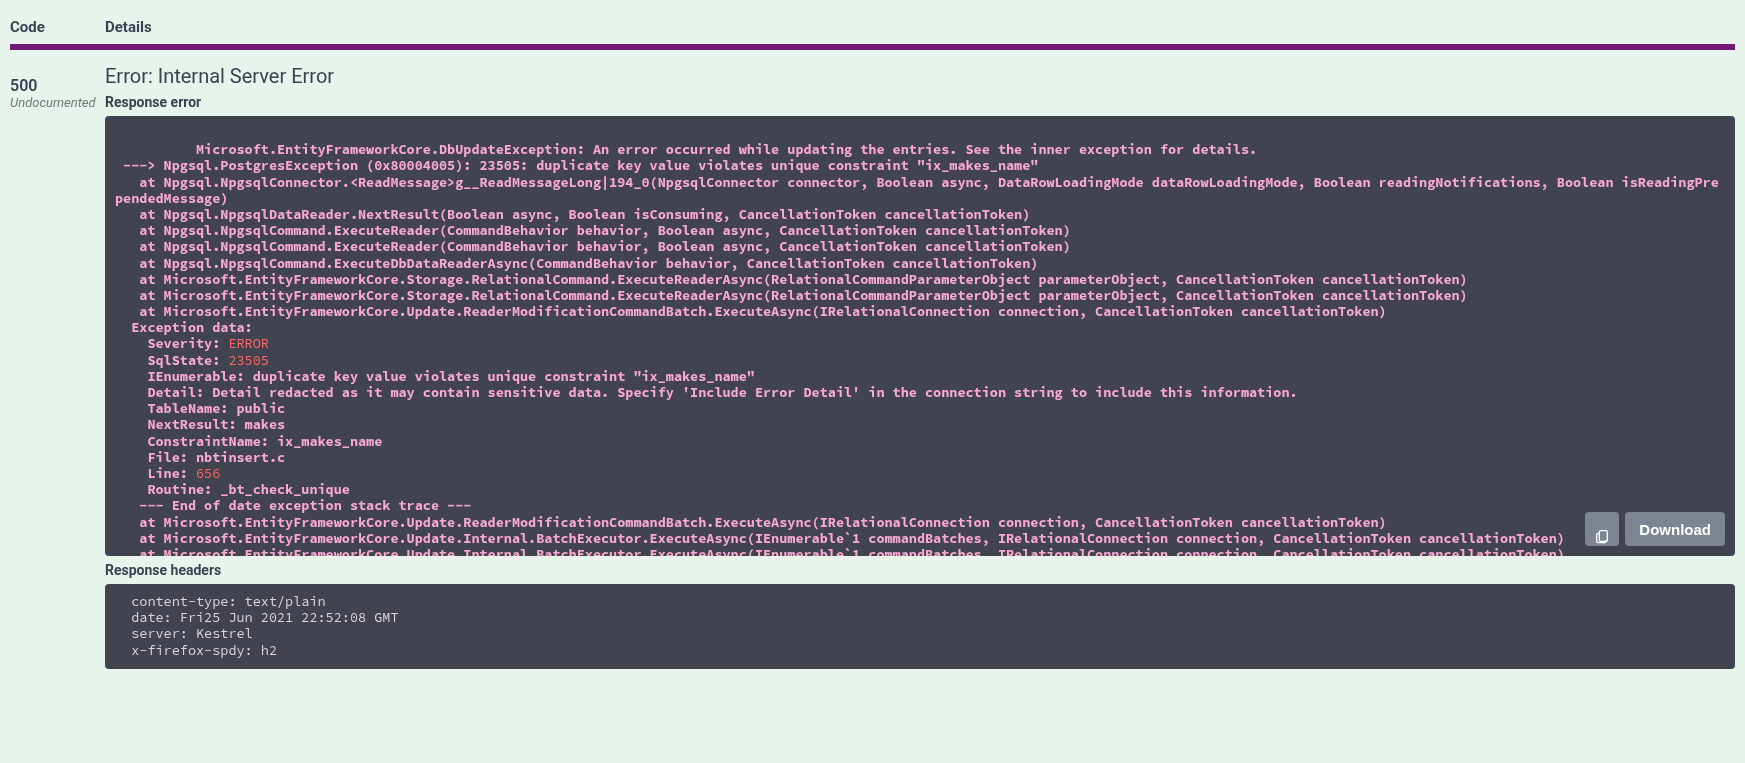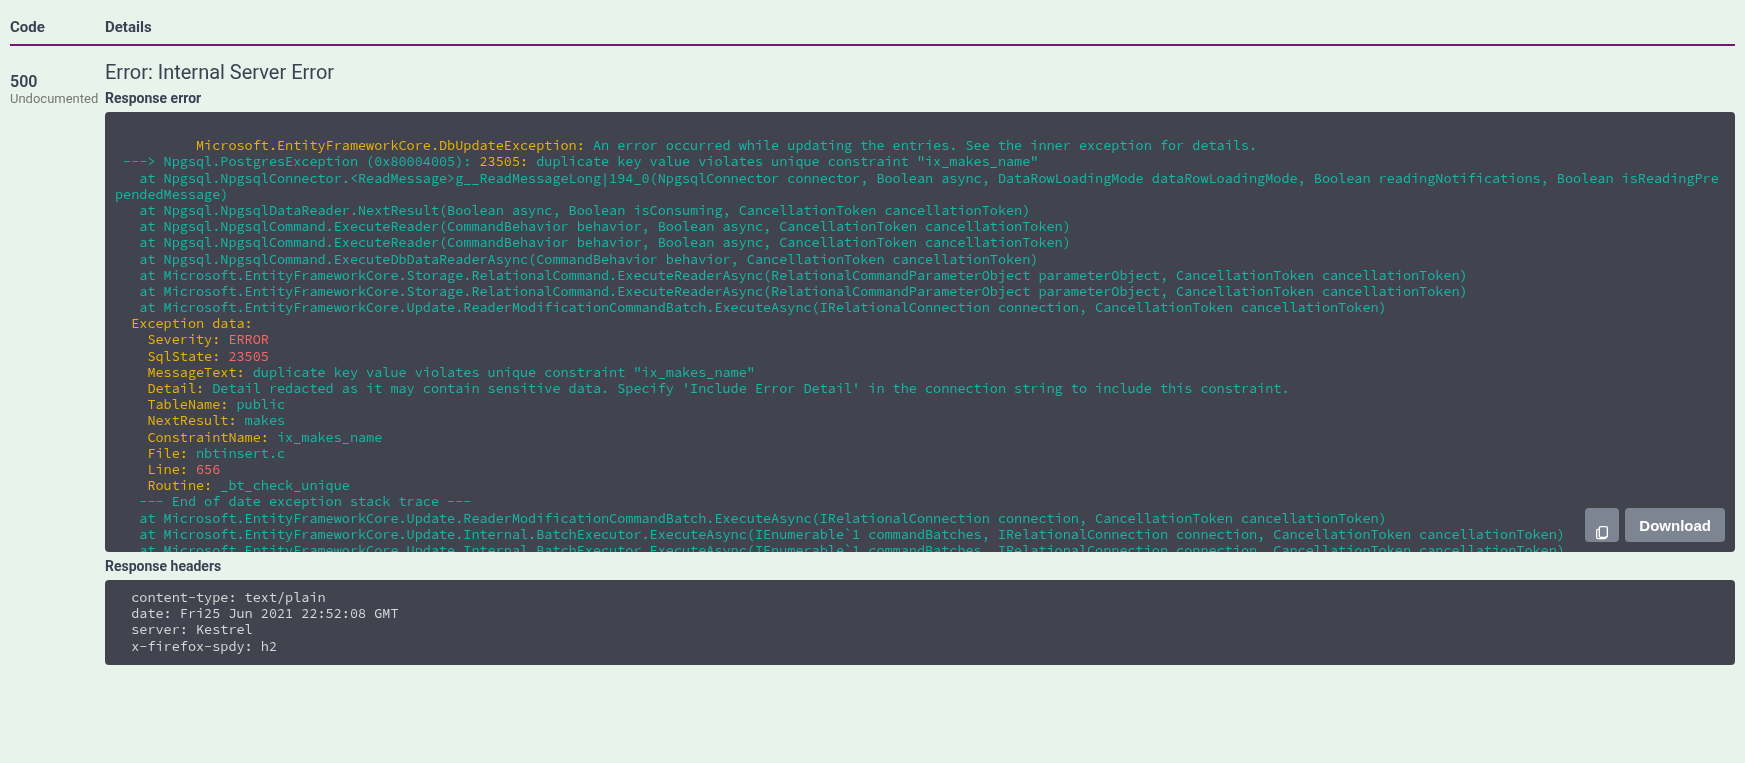--- a/index.html
+++ b/index.html
@@ -13,37 +13,38 @@
   .response-table {
     width: 100%;
     border-collapse: collapse;
   }
   .response-table thead th {
     text-align: left;
     font-weight: 700;
     font-size: 15px;
     color: #3b4151;
     padding: 8px 0;
-    border-bottom: 2px solid #701a75;
+    border-bottom: 6px solid #701a75;
   }
   .code-cell {
     width: 95px;
     vertical-align: top;
     padding: 26px 0 0 0;
   }
   .details-cell {
     vertical-align: top;
     padding: 14px 0 15px 0;
   }
   .status-code {
     font-size: 16px;
     font-weight: 600;
     color: #3b4151;
   }
   .undocumented {
+    font-style: italic;
     color: #777;
     font-size: 13px;
   }
   .error-title {
     font-size: 20px;
     font-weight: 400;
     color: #3b4151;
     margin-bottom: 6px;
   }
   .section-label {
@@ -89,22 +90,22 @@
     display: flex;
     align-items: center;
     justify-content: center;
   }
   .icon-btn { width: 34px; height: 34px; padding: 0; }
   .download-btn { padding: 7px 14px; }
   .headers-block {
     color: #d8d8d8;
   }
   
-  .t-white { color: #eab308; }
-  .t-green { color: #14b8a6; }
+  .t-white { color: #f9a8d4; font-weight: bold; }
+  .t-green { color: #f9a8d4; font-weight: bold; }
   .t-red { color: #f66; }
   
   .response-body-block::-webkit-scrollbar { width: 10px; }
   .response-body-block::-webkit-scrollbar-thumb { background: #6a6d76; border-radius: 5px; }
   .response-body-block::-webkit-scrollbar-track { background: #41444e; }
 </style>
 </head>
 <body>
 
 <table class="response-table">
@@ -131,22 +132,22 @@
 <span class="t-green">   at Npgsql.NpgsqlDataReader.NextResult(Boolean async, Boolean isConsuming, CancellationToken cancellationToken)</span>
 <span class="t-green">   at Npgsql.NpgsqlCommand.ExecuteReader(CommandBehavior behavior, Boolean async, CancellationToken cancellationToken)</span>
 <span class="t-green">   at Npgsql.NpgsqlCommand.ExecuteReader(CommandBehavior behavior, Boolean async, CancellationToken cancellationToken)</span>
 <span class="t-green">   at Npgsql.NpgsqlCommand.ExecuteDbDataReaderAsync(CommandBehavior behavior, CancellationToken cancellationToken)</span>
 <span class="t-green">   at Microsoft.EntityFrameworkCore.Storage.RelationalCommand.ExecuteReaderAsync(RelationalCommandParameterObject parameterObject, CancellationToken cancellationToken)</span>
 <span class="t-green">   at Microsoft.EntityFrameworkCore.Storage.RelationalCommand.ExecuteReaderAsync(RelationalCommandParameterObject parameterObject, CancellationToken cancellationToken)</span>
 <span class="t-green">   at Microsoft.EntityFrameworkCore.Update.ReaderModificationCommandBatch.ExecuteAsync(IRelationalConnection connection, CancellationToken cancellationToken)</span>
 <span class="t-white">  Exception data:</span>
 <span class="t-white">    Severity: </span><span class="t-red">ERROR</span>
 <span class="t-white">    SqlState: </span><span class="t-red">23505</span>
-<span class="t-white">    MessageText: </span><span class="t-green">duplicate key value violates unique constraint "ix_makes_name"</span>
-<span class="t-white">    Detail: </span><span class="t-green">Detail redacted as it may contain sensitive data. Specify 'Include Error Detail' in the connection string to include this constraint.</span>
+<span class="t-white">    IEnumerable: </span><span class="t-green">duplicate key value violates unique constraint "ix_makes_name"</span>
+<span class="t-white">    Detail: </span><span class="t-green">Detail redacted as it may contain sensitive data. Specify 'Include Error Detail' in the connection string to include this information.</span>
 <span class="t-white">    TableName: </span><span class="t-green">public</span>
 <span class="t-white">    NextResult: </span><span class="t-green">makes</span>
 <span class="t-white">    ConstraintName: </span><span class="t-green">ix_makes_name</span>
 <span class="t-white">    File: </span><span class="t-green">nbtinsert.c</span>
 <span class="t-white">    Line: </span><span class="t-red">656</span>
 <span class="t-white">    Routine: </span><span class="t-green">_bt_check_unique</span>
 <span class="t-green">   --- End of date exception stack trace ---</span>
 <span class="t-green">   at Microsoft.EntityFrameworkCore.Update.ReaderModificationCommandBatch.ExecuteAsync(IRelationalConnection connection, CancellationToken cancellationToken)</span>
 <span class="t-green">   at Microsoft.EntityFrameworkCore.Update.Internal.BatchExecutor.ExecuteAsync(IEnumerable`1 commandBatches, IRelationalConnection connection, CancellationToken cancellationToken)</span>
 <span class="t-green">   at Microsoft.EntityFrameworkCore.Update.Internal.BatchExecutor.ExecuteAsync(IEnumerable`1 commandBatches, IRelationalConnection connection, CancellationToken cancellationToken)</span></span>

